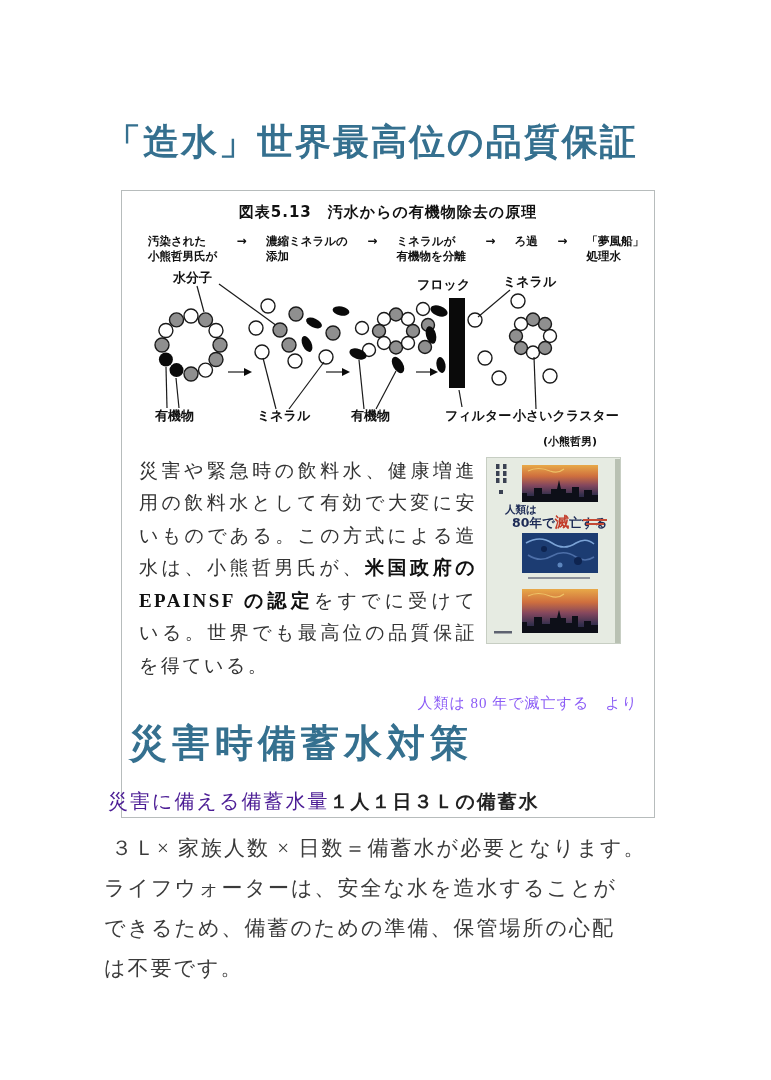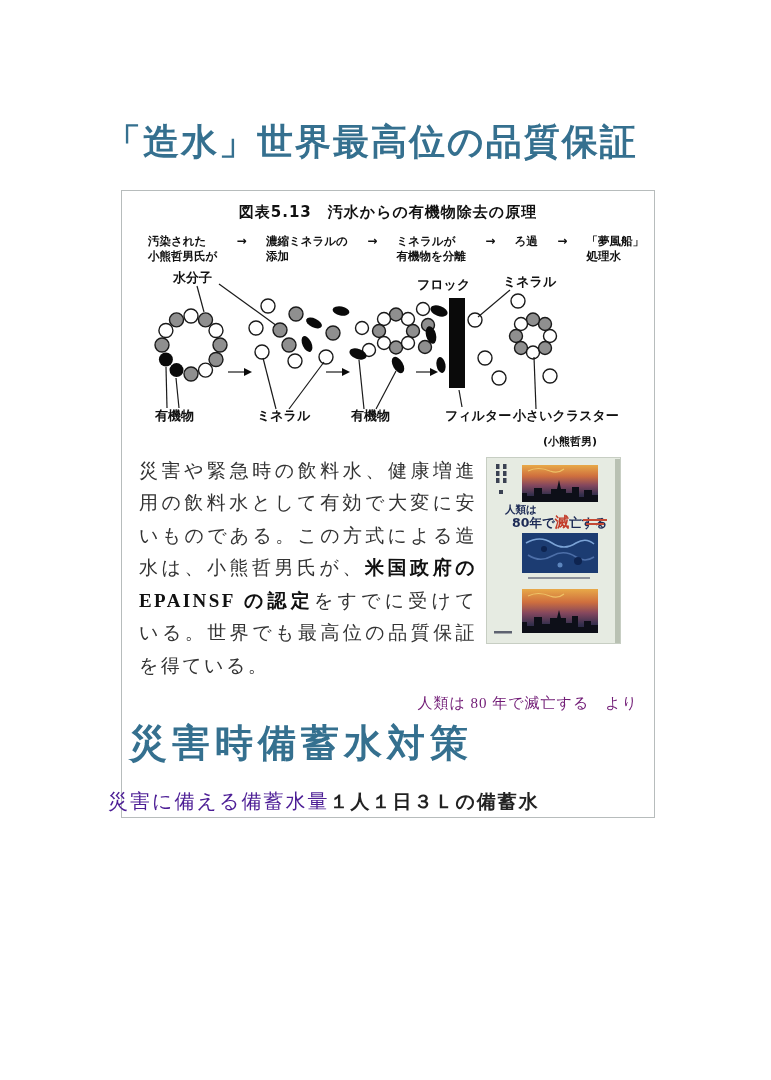--- a/index.html
+++ b/index.html
@@ -19,21 +19,21 @@
       font-size:11.5px;font-weight:bold;color:#111;line-height:1.3;}
   .flow-step{white-space:nowrap;}
   .flow-arrow{margin:0 4px;flex:1 0 auto;text-align:center;font-size:12px;}
   .diagram-svg{display:block;margin:4px auto 0 auto;}
   .content-row{display:flex;margin:2px 10px 12px 17px;}
   .fig-par{width:338px;font-size:19px;line-height:32.5px;letter-spacing:2.4px;
       text-align:justify;color:#333;}
   .fig-par b{color:#111;}
   .book-wrap{margin-left:9px;margin-top:2px;}
   .fig-caption{margin:4px 16px 0 0;text-align:right;font-size:15px;
-      letter-spacing:1px;color:#701a75;}
+      letter-spacing:1px;color:#8b5cf6;}
   .lead-line{position:absolute;left:108px;top:788px;width:600px;white-space:nowrap;}
   .lead-reg{font-size:20px;letter-spacing:2px;color:#4c1d95;}
   .lead-bold{font-size:19px;font-weight:bold;letter-spacing:2px;color:#222;}
   .body2{position:absolute;left:104px;top:828px;width:572px;
       font-size:21px;line-height:40px;letter-spacing:2px;color:#3b3b3b;}
   .body2 .bline:first-child{padding-left:7px;}
   
   .op{fill:#ffffff;stroke:#1a1a1a;stroke-width:1.4;}
   .sh{fill:#8f8f8f;stroke:#1a1a1a;stroke-width:1.4;}
   .bk{fill:#0a0a0a;stroke:none;}
@@ -250,14 +250,20 @@
       </div>
     </div>
 
     <div class="fig-caption">人類は 80 年で滅亡する　より</div>
   </div>
 
   <div class="h2">災害時備蓄水対策</div>
 
   <div class="lead-line"><span class="lead-reg">災害に備える備蓄水量</span><span class="lead-bold">１人１日３Ｌの備蓄水</span></div>
 
+  <div class="body2">
+    <div class="bline">３Ｌ× 家族人数 × 日数＝備蓄水が必要となります。</div>
+    <div class="bline">ライフウォーターは、安全な水を造水することが</div>
+    <div class="bline">できるため、備蓄のための準備、保管場所の心配</div>
+    <div class="bline">は不要です。</div>
+  </div>
 
 </div>
 
 </body></html>

